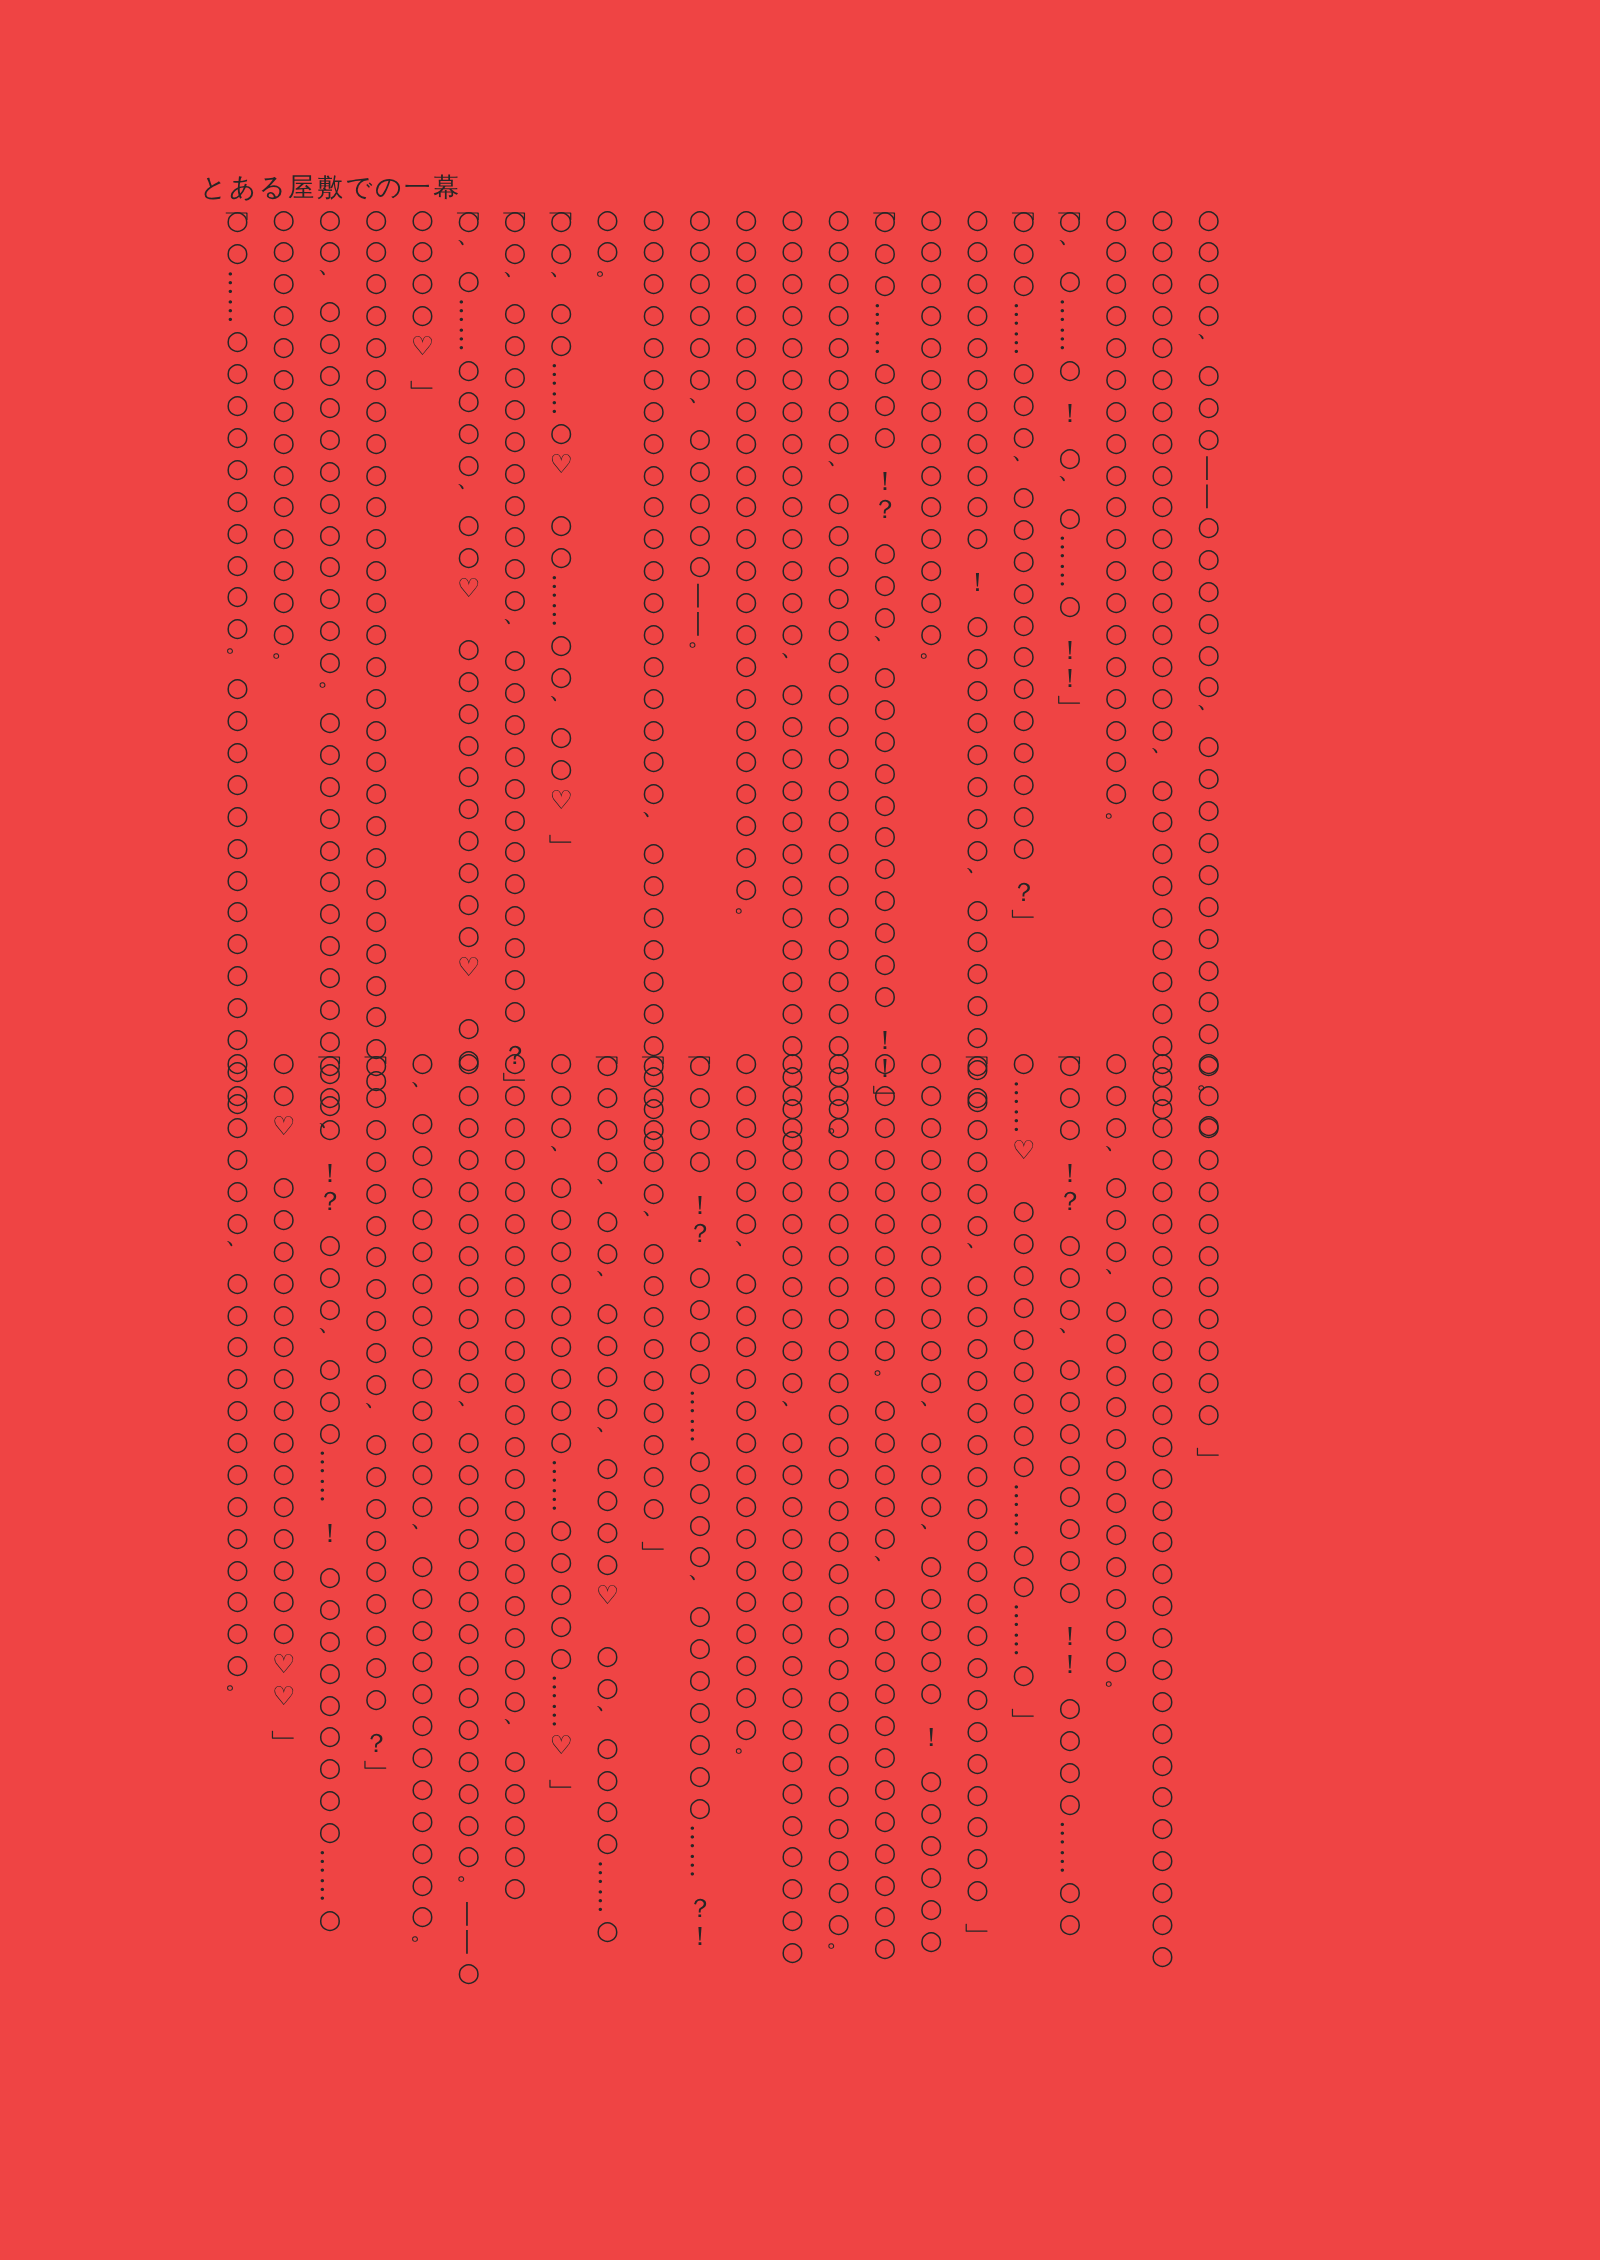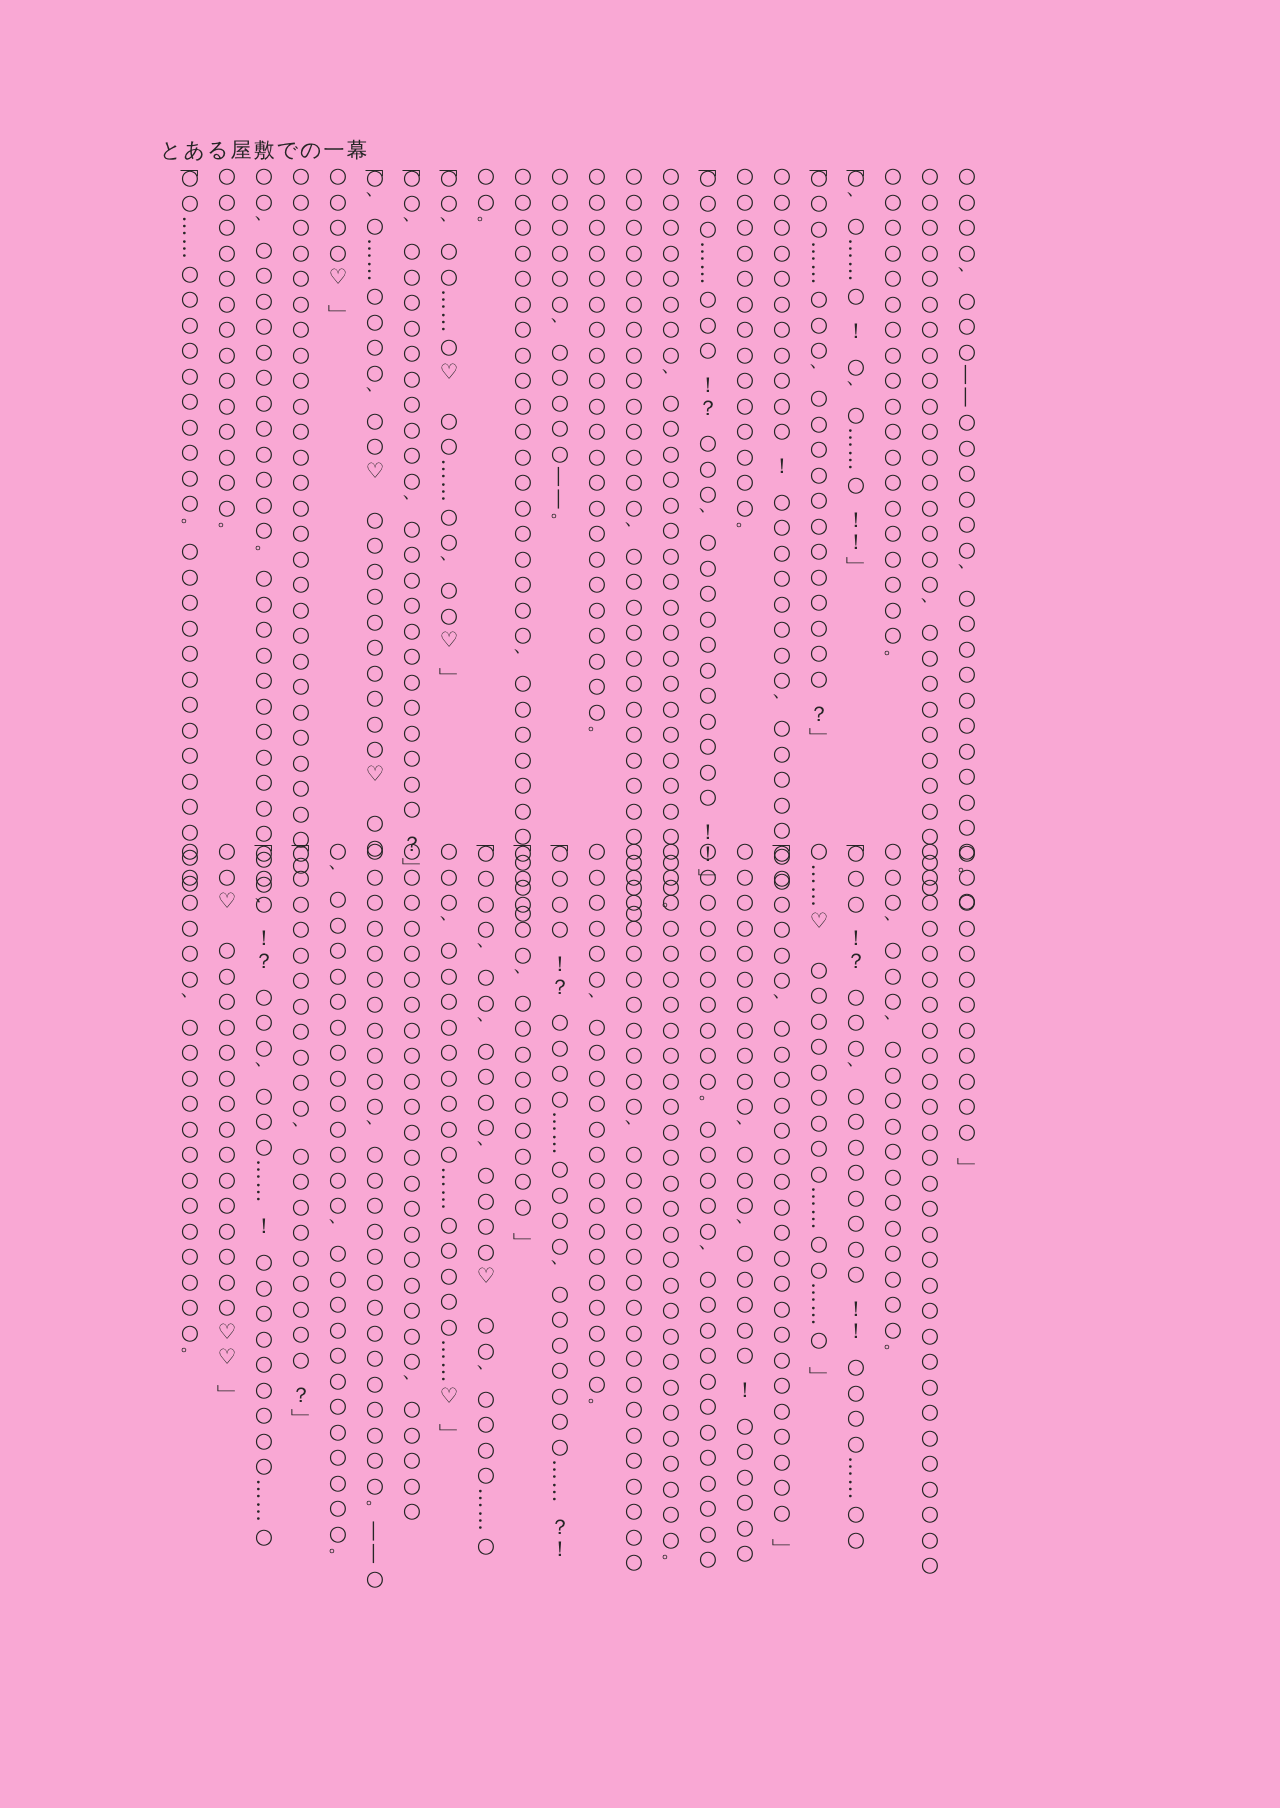--- a/index.html
+++ b/index.html
@@ -7,21 +7,21 @@
   body {
     width: 1280px; height: 1808px;
     background: #ffffff;
     font-family: "DejaVu Serif", "Liberation Serif", serif;
     color: #1c1c1c;
     overflow: hidden;
   }
   .page {
     position: relative;
     width: 1280px; height: 1808px;
-    background: #f9a8d4;
+    background: #ef4444;
   }
   .page-title {
     position: absolute;
     left: 160px; top: 136px;
     margin: 0;
     font-size: 21px;
     font-weight: normal;
     letter-spacing: 2px;
     color: #262626;
   }

